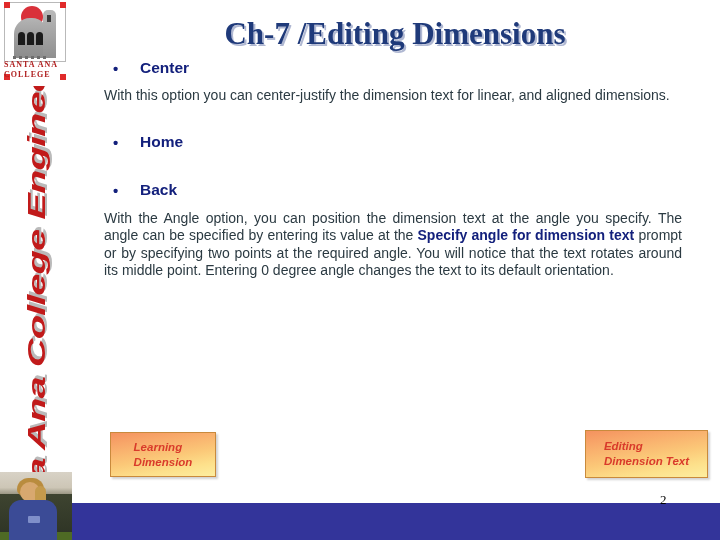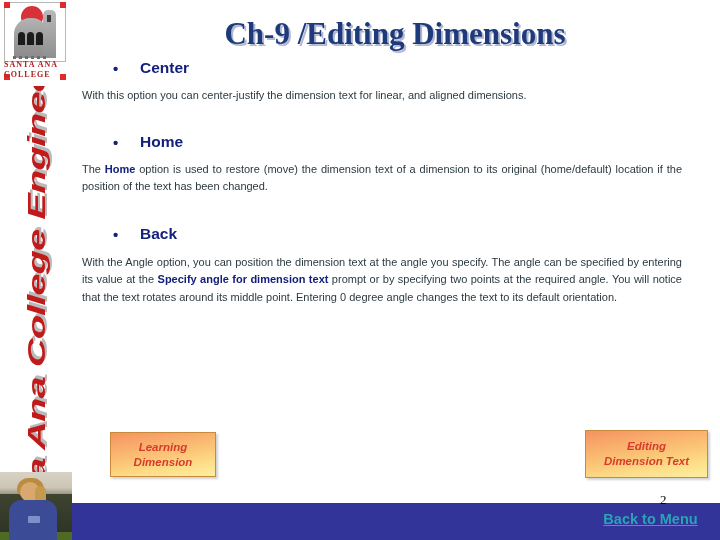--- a/index.html
+++ b/index.html
@@ -224,45 +224,44 @@
   }
   .bullet-row .dot {
     position: absolute;
     left: 113px;
     top: 1px;
     font-size: 15px;
     line-height: 20px;
     color: #13207c;
   }
   .para {
-    margin: 9px 38px 0 82px;
+    margin: 9px 38px 0 104px;
     text-align: justify;
     font-family: "Liberation Sans", sans-serif;
-    font-size: 11px;
+    font-size: 14px;
     line-height: 17.5px;
     color: #2b3a42;
   }
   .para b { color: #13207c; }
 
   .sp-center { margin-top: 0px; }
   .sp-home   { margin-top: 27px; }
   .sp-angle  { margin-top: 28px; }
   .para-angle { margin-top: 10px; }
 
   
   .navbtn {
     position: absolute;
     box-sizing: border-box;
     background: linear-gradient(170deg,#f4925f 0%,#f8a86a 22%,#fbc878 55%,#fde08b 78%,#fdeea0 100%);
     border: 1px solid #c98a3c;
     box-shadow: 2px 2px 2px rgba(0,0,0,0.18);
     display: flex;
     align-items: center;
     justify-content: center;
-    text-align: center;
     font-family: "Liberation Sans", sans-serif;
     font-style: italic;
     font-weight: bold;
     font-size: 11.5px;
     line-height: 15px;
     color: #d93b2b;
   }
   #btn-learning {
     left: 110px; top: 432px;
     width: 106px; height: 45px;
@@ -337,40 +336,39 @@
       <div class="ph-ground"></div>
       <div class="ph-grass"></div>
       <div class="ph-hair"></div>
       <div class="ph-head"></div>
       <div class="ph-hair2"></div>
       <div class="ph-body"></div>
       <div class="ph-logo"></div>
     </div>
   </div>
 
-  <div id="title">Ch-9 /Editing Dimensions</div>
+  <div id="title">Ch-7 /Editing Dimensions</div>
 
   <div id="content">
 
     <div class="section sp-center">
       <div class="bullet-row">
         <span class="dot">•</span>
         <span>Center</span>
       </div>
       <div class="para">
         <span>With this option you can center-justify the dimension text for linear, and aligned dimensions.</span>
       </div>
     </div>
 
     <div class="section sp-home">
       <div class="bullet-row">
         <span class="dot">•</span>
         <span>Home</span>
       </div>
-      <div class="para"><span>The </span><b>Home</b><span> option is used to restore (move) the dimension text of a dimension to its original (home/default) location if the position of the text has been changed.</span></div>
     </div>
 
     <div class="section sp-angle">
       <div class="bullet-row">
         <span class="dot">•</span>
         <span>Back</span>
       </div>
       <div class="para para-angle"><span>With the Angle option, you can position the dimension text at the angle you specify. The angle can be specified by entering its value at the </span><b>Specify angle for dimension text</b><span> prompt or by specifying two points at the required angle. You will notice that the text rotates around its middle point. Entering 0 degree angle changes the text to its default orientation.</span></div>
     </div>
   </div>
@@ -384,15 +382,14 @@
 
   <div class="navbtn" id="btn-editing">
     <div>
       <div>Editing</div>
       <div>Dimension Text</div>
     </div>
   </div>
 
   <div id="bottombar"></div>
   <div id="page-number">2</div>
-  <div id="back-to-menu">Back to Menu</div>
 
 </div>
 
 </body></html>

